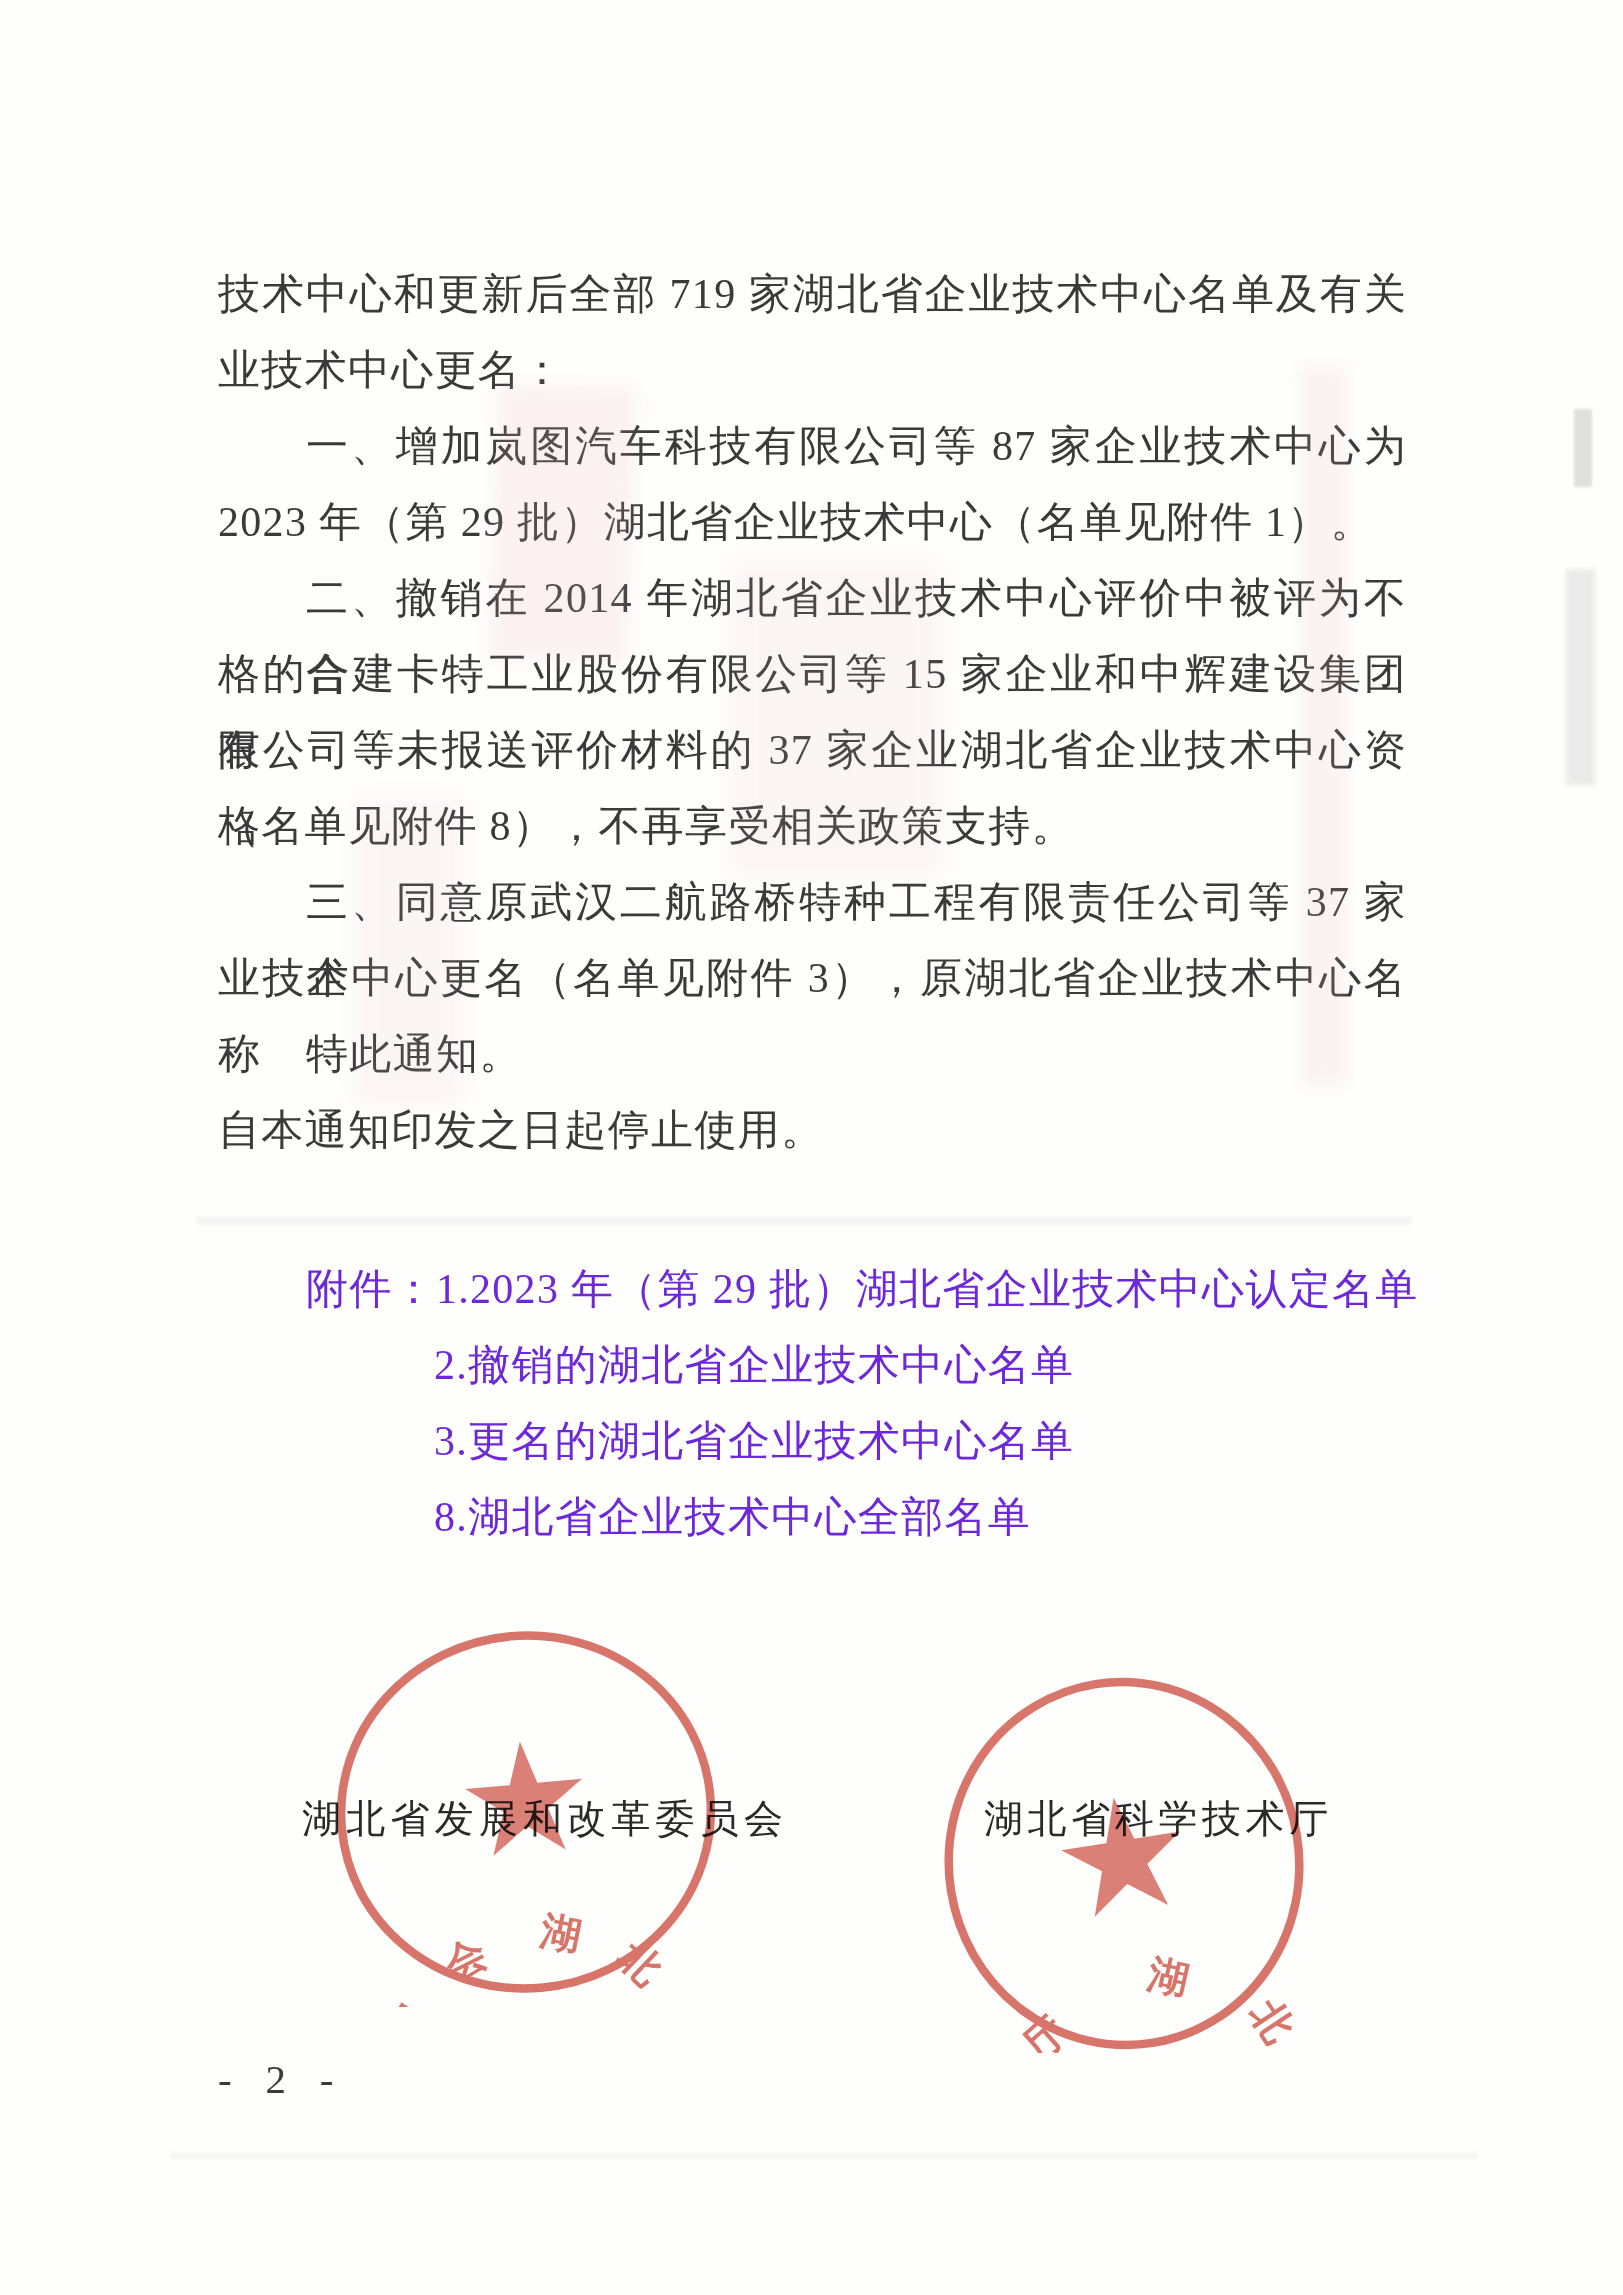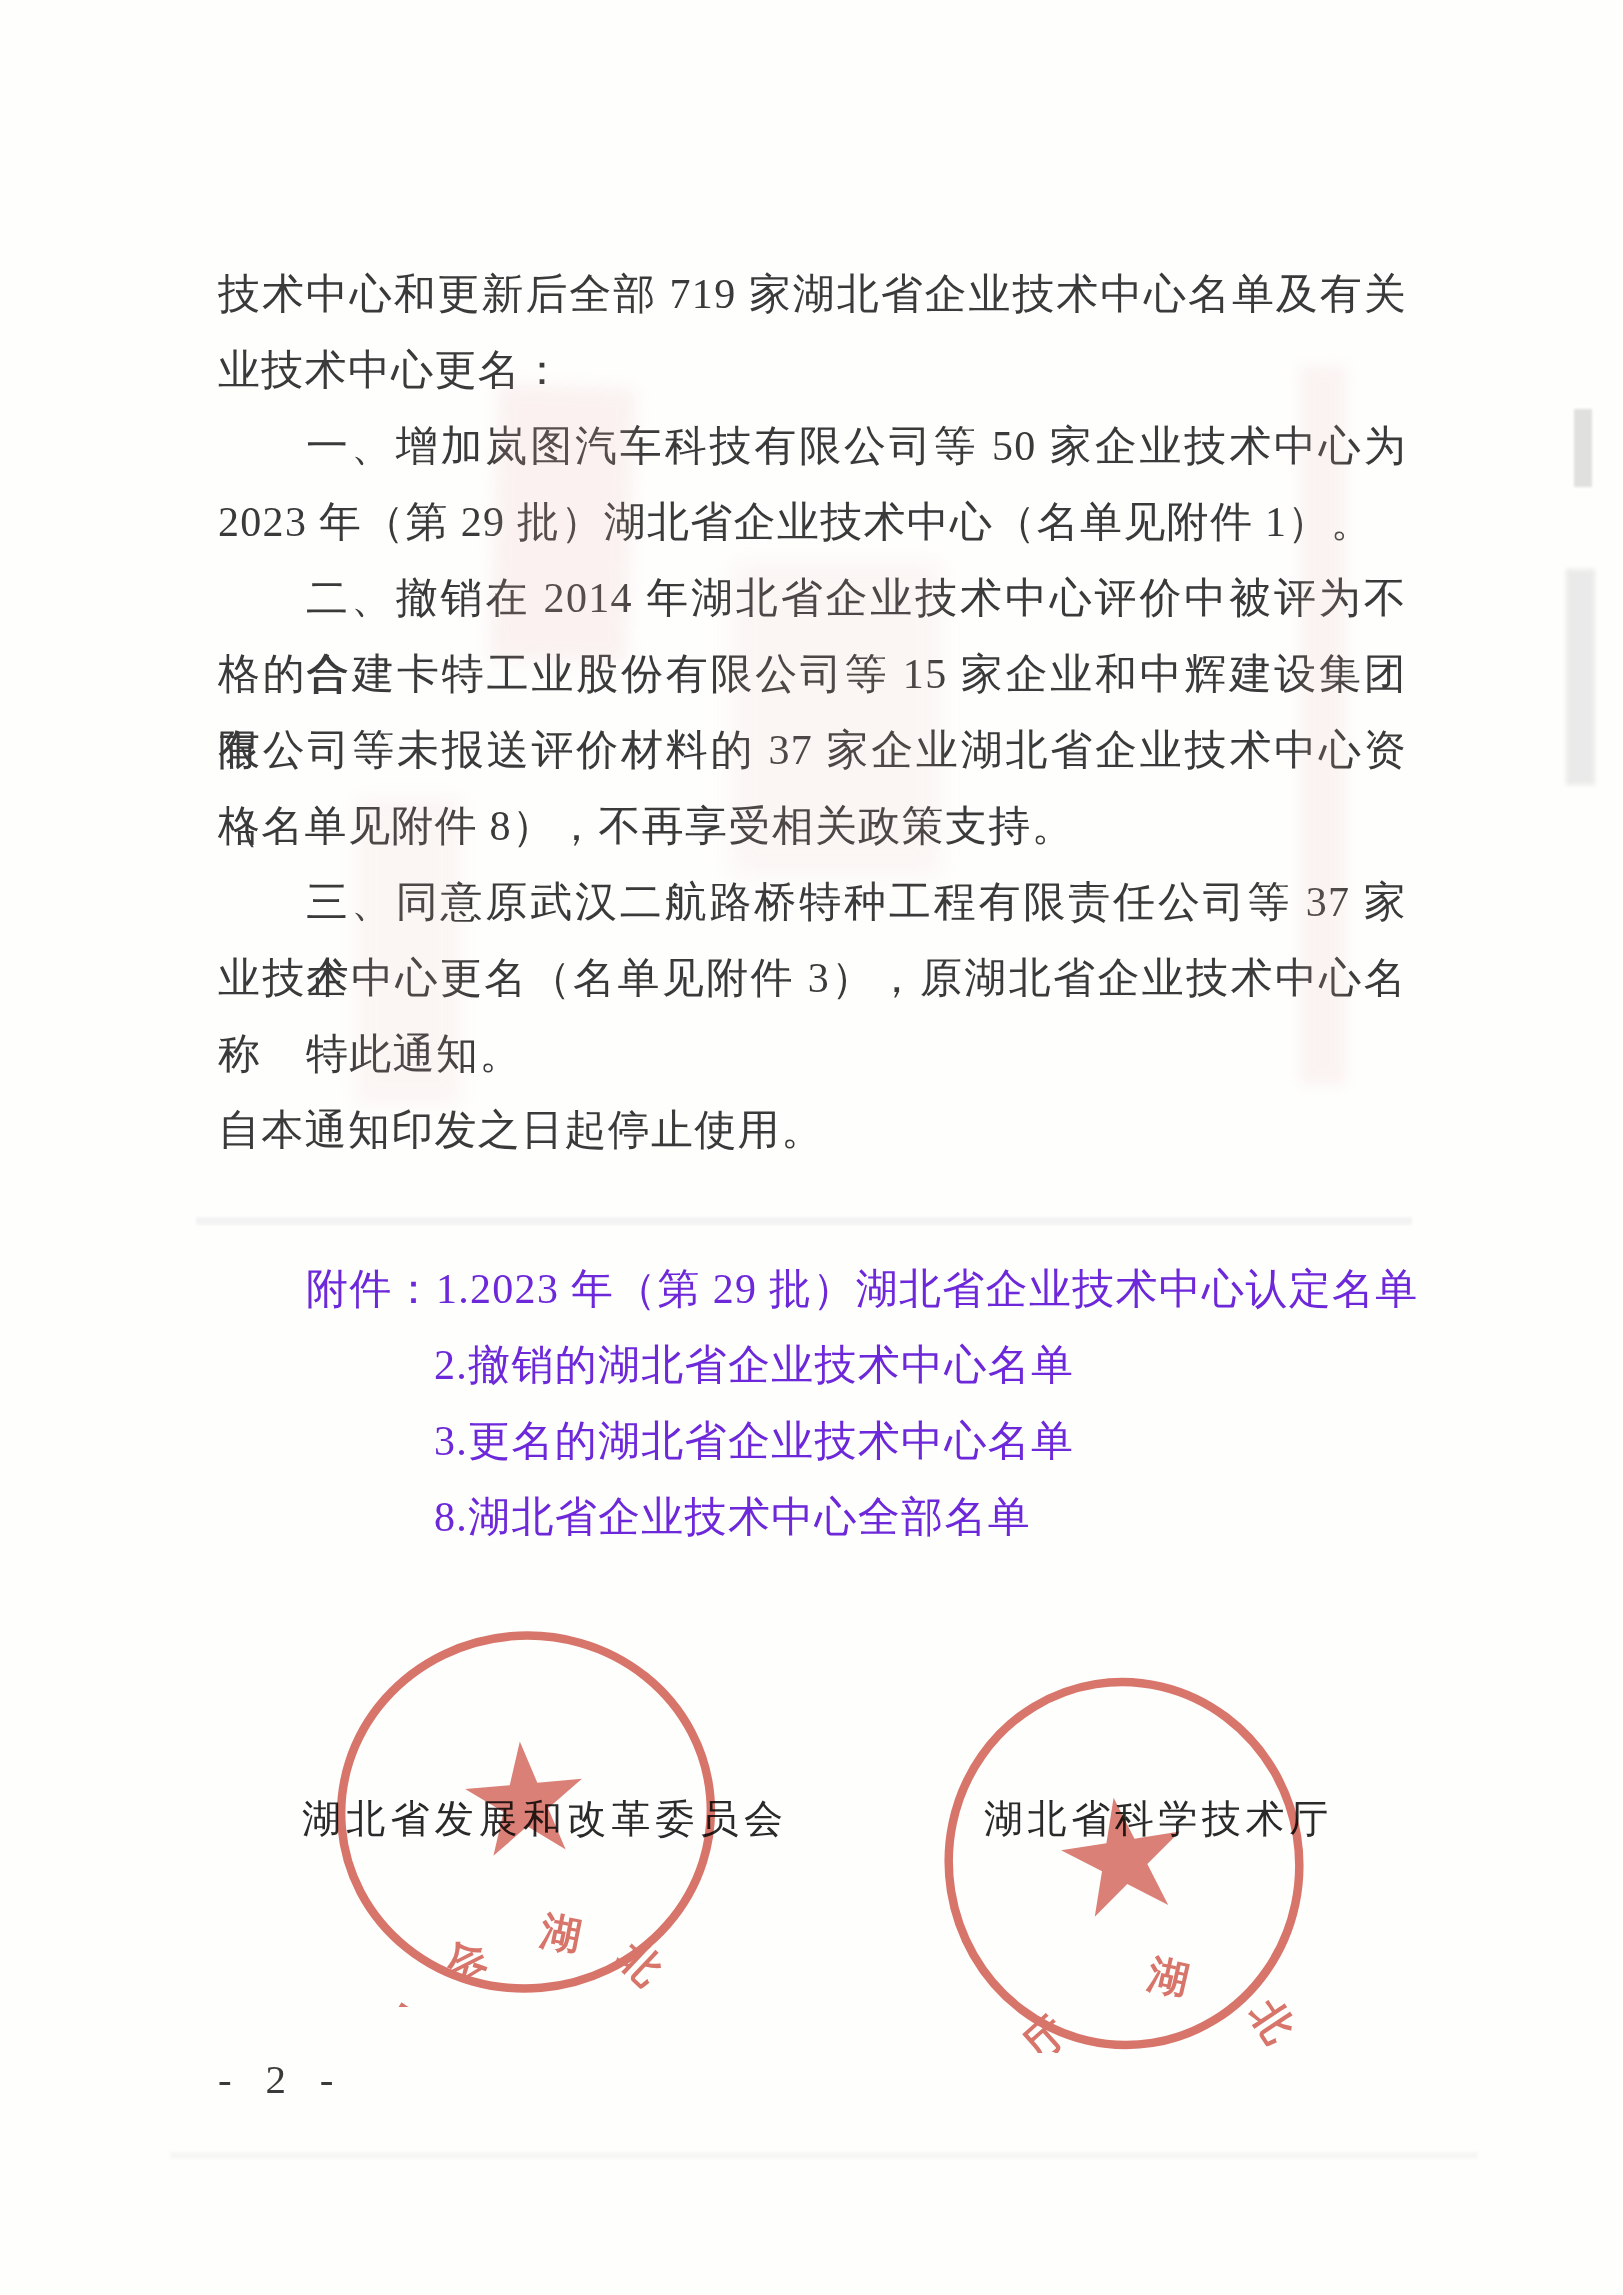--- a/index.html
+++ b/index.html
@@ -110,21 +110,21 @@
   <div class="artifact a-pink a3"></div>
   <div class="artifact a-pink a4"></div>
   <div class="artifact a-gray a5"></div>
   <div class="artifact a-gray a6"></div>
   <div class="artifact a7"></div>
   <div class="artifact a8"></div>
 
   <div class="body-text">
     <div class="line full">技术中心和更新后全部 719 家湖北省企业技术中心名单及有关</div>
     <div class="line">业技术中心更名：</div>
-    <div class="line full indent">一、增加岚图汽车科技有限公司等 50 家企业技术中心为</div>
+    <div class="line full indent">一、增加岚图汽车科技有限公司等 87 家企业技术中心为</div>
     <div class="line">2023 年（第 29 批）湖北省企业技术中心（名单见附件 1）。</div>
     <div class="line full indent">二、撤销在 2014 年湖北省企业技术中心评价中被评为不合</div>
     <div class="line full">格的合建卡特工业股份有限公司等 15 家企业和中辉建设集团有</div>
     <div class="line full">限公司等未报送评价材料的 37 家企业湖北省企业技术中心资格</div>
     <div class="line">（名单见附件 8），不再享受相关政策支持。</div>
     <div class="line full indent">三、同意原武汉二航路桥特种工程有限责任公司等 37 家企</div>
     <div class="line full">业技术中心更名（名单见附件 3），原湖北省企业技术中心名称</div>
     <div class="line indent">特此通知。</div>
     <div class="line">自本通知印发之日起停止使用。</div>
   </div>

